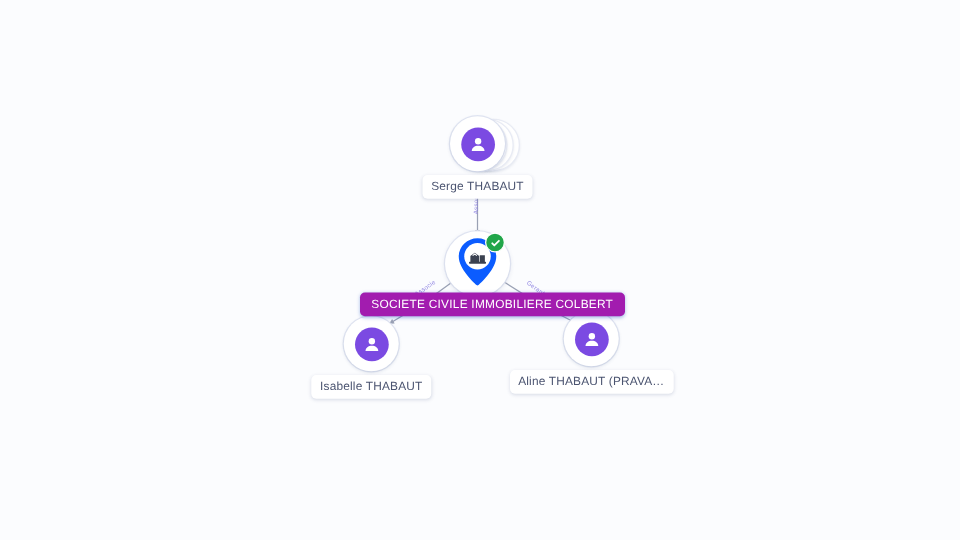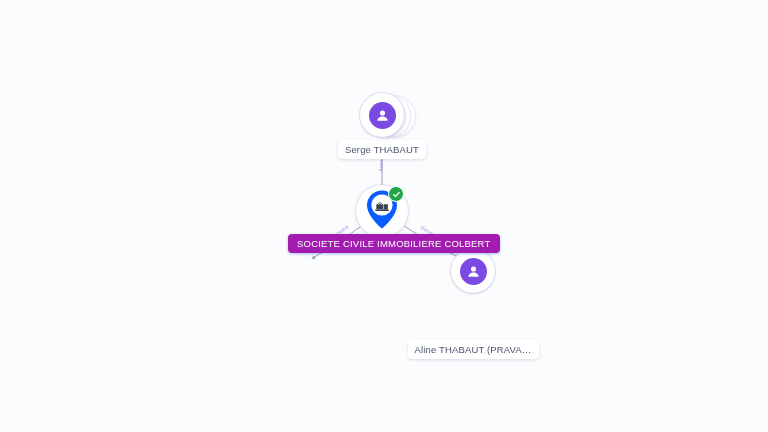--- a/index.html
+++ b/index.html
@@ -224,27 +224,39 @@
       <div class="check-badge">
         <svg width="9" height="9" viewBox="0 0 12 12" aria-hidden="true">
           <path d="M2.4 6.2l2.2 2.3 4.9-5" fill="none" stroke="#ffffff" stroke-width="1.9" stroke-linecap="round" stroke-linejoin="round"></path>
         </svg>
       </div>
     </div>
   </div>
 
   <div class="company-badge" style="left:288px; top:234px;">SOCIETE CIVILE IMMOBILIERE COLBERT</div>
 
-
-  <div class="node" style="left:411px; top:249px; width:124px;gap:44px;">
+  <div class="node" style="left:253px; top:253px; width:88px;">
     <div class="avatar-shell">
       <div class="halo"></div>
       <div class="avatar-circle">
         <svg width="17" height="17" viewBox="0 0 24 24" aria-hidden="true">
           <circle cx="12" cy="8.4" r="3.6" fill="#ffffff"></circle>
           <path d="M4.8 19.5c0-3.7 3.3-6 7.2-6s7.2 2.3 7.2 6z" fill="#ffffff"></path>
         </svg>
       </div>
     </div>
+    <div class="node-label">Isabelle THABAUT</div>
+  </div>
+
+  <div class="node" style="left:411px; top:249px; width:124px;">
+    <div class="avatar-shell">
+      <div class="halo"></div>
+      <div class="avatar-circle">
+        <svg width="17" height="17" viewBox="0 0 24 24" aria-hidden="true">
+          <circle cx="12" cy="8.4" r="3.6" fill="#ffffff"></circle>
+          <path d="M4.8 19.5c0-3.7 3.3-6 7.2-6s7.2 2.3 7.2 6z" fill="#ffffff"></path>
+        </svg>
+      </div>
+    </div>
     <div class="node-label">Aline THABAUT (PRAVA…</div>
   </div>
 
 </div>
 
 </body></html>

